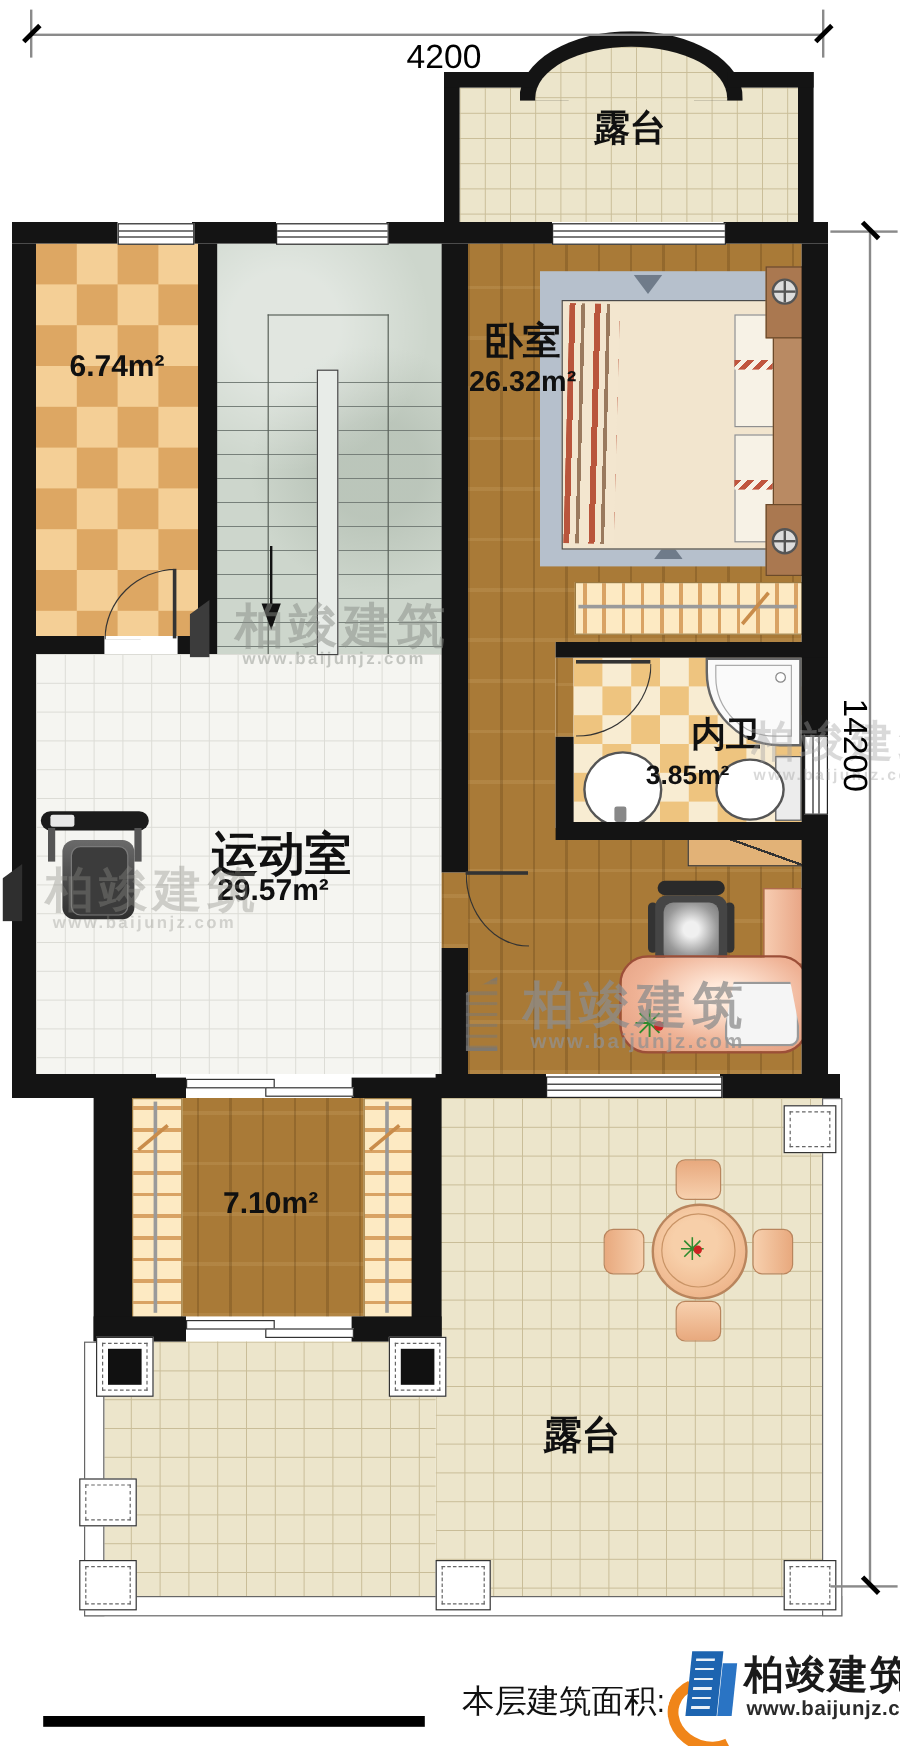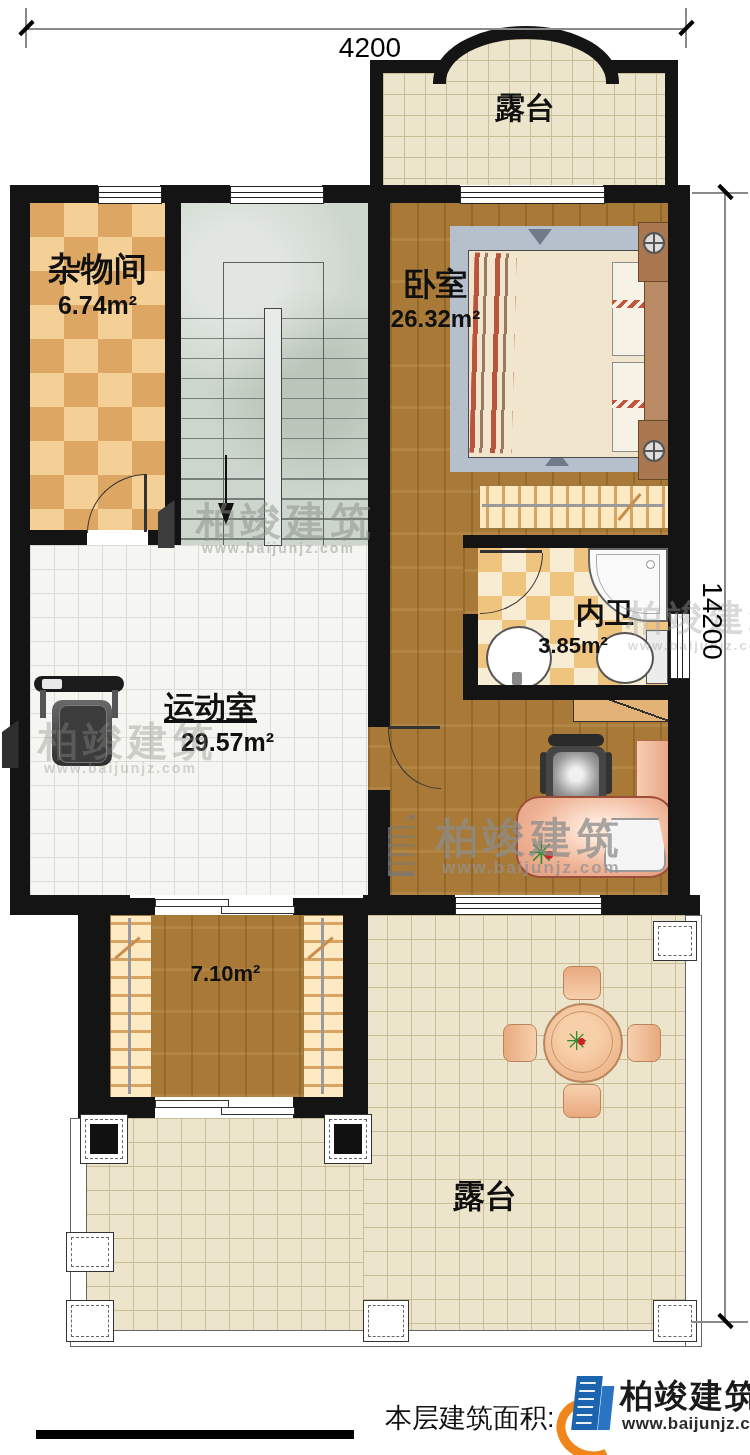--- a/index.html
+++ b/index.html
@@ -216,29 +216,28 @@
   <div class="abs" style="left:563px;top:966px;width:36px;height:32px;background:linear-gradient(180deg,#e8a97e,#f7d0ae);border:1.5px solid #b9855d;border-radius:8px;"></div>
   <div class="abs" style="left:563px;top:1084px;width:36px;height:32px;background:linear-gradient(0deg,#e8a97e,#f7d0ae);border:1.5px solid #b9855d;border-radius:8px;"></div>
   <div class="abs" style="left:503px;top:1024px;width:32px;height:36px;background:linear-gradient(90deg,#e8a97e,#f7d0ae);border:1.5px solid #b9855d;border-radius:8px;"></div>
   <div class="abs" style="left:627px;top:1024px;width:32px;height:36px;background:linear-gradient(270deg,#e8a97e,#f7d0ae);border:1.5px solid #b9855d;border-radius:8px;"></div>
   <div class="abs" style="left:543px;top:1003px;width:76px;height:76px;border-radius:50%;background:radial-gradient(circle at 45% 40%,#f7cfa9 0 30%,#eaa87c);border:2px solid #b9855d;"></div>
   <div class="abs" style="left:551px;top:1011px;width:60px;height:60px;border-radius:50%;border:1.5px solid #c99466;"></div>
   <div class="abs" style="left:566px;top:1026px;font-size:26px;color:#2e8b2e;">✳</div>
   <div class="abs" style="left:578px;top:1038px;width:7px;height:7px;background:#cc2222;border-radius:50%;"></div>
 
   <div class="abs lbl" style="left:455px;top:92px;width:140px;font-size:30px;">露台</div>
-  <div class="abs lbl" style="left:30px;top:252px;width:135px;font-size:33px;">杂物间</div>
   <div class="abs lbl" style="left:30px;top:292px;width:135px;font-size:25px;">6.74m²</div>
   <div class="abs lbl" style="left:378px;top:268px;width:115px;font-size:32px;">卧室</div>
   <div class="abs lbl" style="left:378px;top:306px;width:115px;font-size:24px;">26.32m²</div>
   <div class="abs lbl" style="left:560px;top:598px;width:90px;font-size:29px;">内卫</div>
   <div class="abs lbl" style="left:528px;top:634px;width:90px;font-size:22px;">3.85m²</div>
-  <div class="abs lbl" style="left:148px;top:692px;width:125px;font-size:31px;text-decoration:underline;">运动室</div>
+  <div class="abs lbl" style="left:172px;top:692px;width:125px;font-size:39px;">运动室</div>
   <div class="abs lbl" style="left:165px;top:729px;width:125px;font-size:25px;">29.57m²</div>
-  <div class="abs lbl" style="left:163px;top:962px;width:125px;font-size:22px;">7.10m²</div>
+  <div class="abs lbl" style="left:163px;top:990px;width:125px;font-size:25px;">7.10m²</div>
   <div class="abs lbl" style="left:420px;top:1180px;width:130px;font-size:32px;">露台</div>
 
   <div class="abs" style="left:158px;top:492px;width:240px;height:70px;">
     <div class="abs" style="left:0;top:8px;width:30px;height:48px;background:#3c3c3c;clip-path:polygon(0 25%,55% 0,55% 100%,0 100%);"></div>
     <span class="abs wm" style="left:38px;top:2px;font-size:40px;">柏竣建筑</span>
     <span class="abs wmu" style="left:44px;top:48px;font-size:14px;">www.baijunjz.com</span>
   </div>
   <div class="abs" style="left:2px;top:714px;width:260px;height:70px;">
     <div class="abs" style="left:0;top:6px;width:30px;height:48px;background:#2f2f2f;clip-path:polygon(0 25%,55% 0,55% 100%,0 100%);"></div>
     <span class="abs wm" style="left:36px;top:0;font-size:40px;color:rgba(140,140,134,.38);">柏竣建筑</span>

